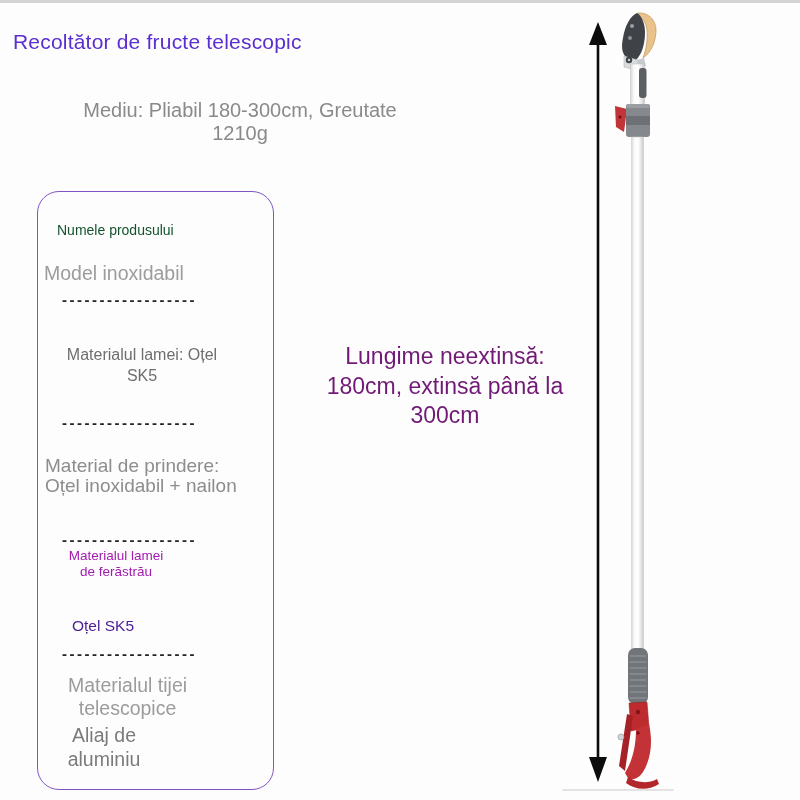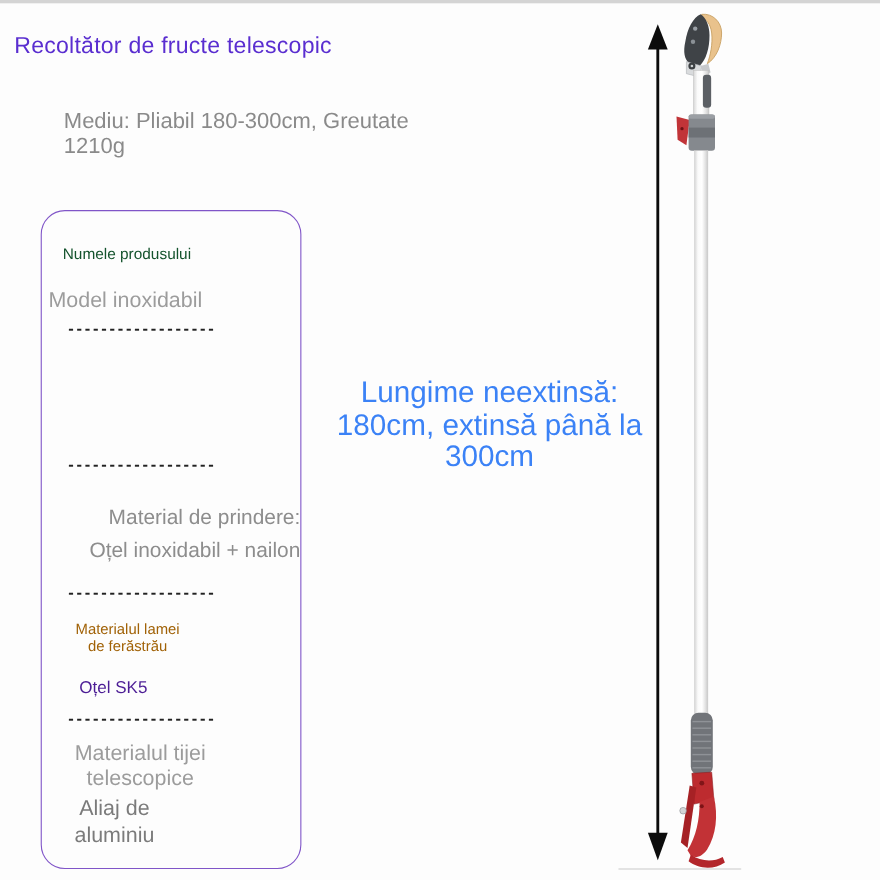--- a/index.html
+++ b/index.html
@@ -5,38 +5,38 @@
   html,body{margin:0;padding:0;}
   body{font-family:"Liberation Sans", sans-serif;}
   #canvas{
     position:relative;width:800px;height:800px;background:#fdfdfd;
     overflow:hidden;
   }
   .top-strip{position:absolute;left:0;top:0;width:800px;height:3px;background:#d4d4d4;}
   .abs{position:absolute;}
   .pre{white-space:pre-line;}
   .page-title{left:13px;top:30px;font-size:21px;color:#5a2ed0;letter-spacing:.2px;}
-  .subtitle{left:58px;top:99px;width:364px;font-size:20px;color:#8a8a8a;}
+  .subtitle{left:58px;top:99px;width:364px;text-align:center;font-size:20px;color:#8a8a8a;}
   .spec-box{
     left:37px;top:191px;width:235px;height:597px;
     border:1.5px solid #8055c8;border-radius:22px;background:transparent;
   }
   .center-note{
     left:300px;top:342px;width:290px;text-align:center;
-    font-size:27px;line-height:29.5px;color:#3b82f6;
+    font-size:23px;line-height:29.5px;color:#701a75;
   }
   .divider{font-size:15px;font-weight:700;color:#222;letter-spacing:2.5px;line-height:15px;}
   .s-numele{left:57px;top:222px;font-size:14px;color:#14532d;}
   .s-model{left:44px;top:262px;font-size:19.5px;color:#9c9c9c;}
   .d1{left:62px;top:292px;}
   .s-lamei{left:52px;top:344px;width:180px;text-align:center;font-size:16px;line-height:21px;color:#6e6e6e;}
   .d2{left:62px;top:415px;}
-  .s-prindere{left:45px;top:456px;width:228px;text-align:right;font-size:19px;line-height:30px;color:#8d8d8d;}
+  .s-prindere{left:45px;top:456px;width:228px;text-align:left;font-size:19px;line-height:20px;color:#8d8d8d;}
   .d3{left:62px;top:532px;}
-  .s-ferastrau{left:55px;top:564px;width:122px;text-align:center;font-size:13.5px;line-height:16px;color:#a16207;}
+  .s-ferastrau{left:55px;top:548px;width:122px;text-align:center;font-size:13.5px;line-height:16px;color:#a21caf;}
   .s-otel{left:72px;top:617px;font-size:15.5px;color:#4c1d95;}
   .d4{left:62px;top:646px;}
   .s-tijei{left:45px;top:674px;width:165px;text-align:center;font-size:19.5px;line-height:23px;color:#9c9c9c;}
   .s-aliaj{left:45px;top:724px;width:118px;text-align:center;font-size:19.5px;line-height:23.5px;color:#7b7b7b;}
   .product-svg{left:540px;top:0;}
 </style>
 </head>
 <body>
 
 <div id="canvas">
@@ -45,20 +45,22 @@
   <div class="abs page-title">Recoltător de fructe telescopic</div>
 
   <div class="abs subtitle">Mediu: Pliabil 180-300cm, Greutate 1210g</div>
 
   <div class="abs spec-box"></div>
 
   <div class="abs s-numele">Numele produsului</div>
   <div class="abs s-model">Model inoxidabil</div>
   <div class="abs divider d1">------------------</div>
 
+  <div class="abs pre s-lamei">Materialul lamei: Oțel
+SK5</div>
   <div class="abs divider d2">------------------</div>
 
   <div class="abs pre s-prindere">Material de prindere:
 Oțel inoxidabil + nailon</div>
   <div class="abs divider d3">------------------</div>
 
   <div class="abs pre s-ferastrau">Materialul lamei
 de ferăstrău</div>
   <div class="abs s-otel">Oțel SK5</div>
   <div class="abs divider d4">------------------</div>

